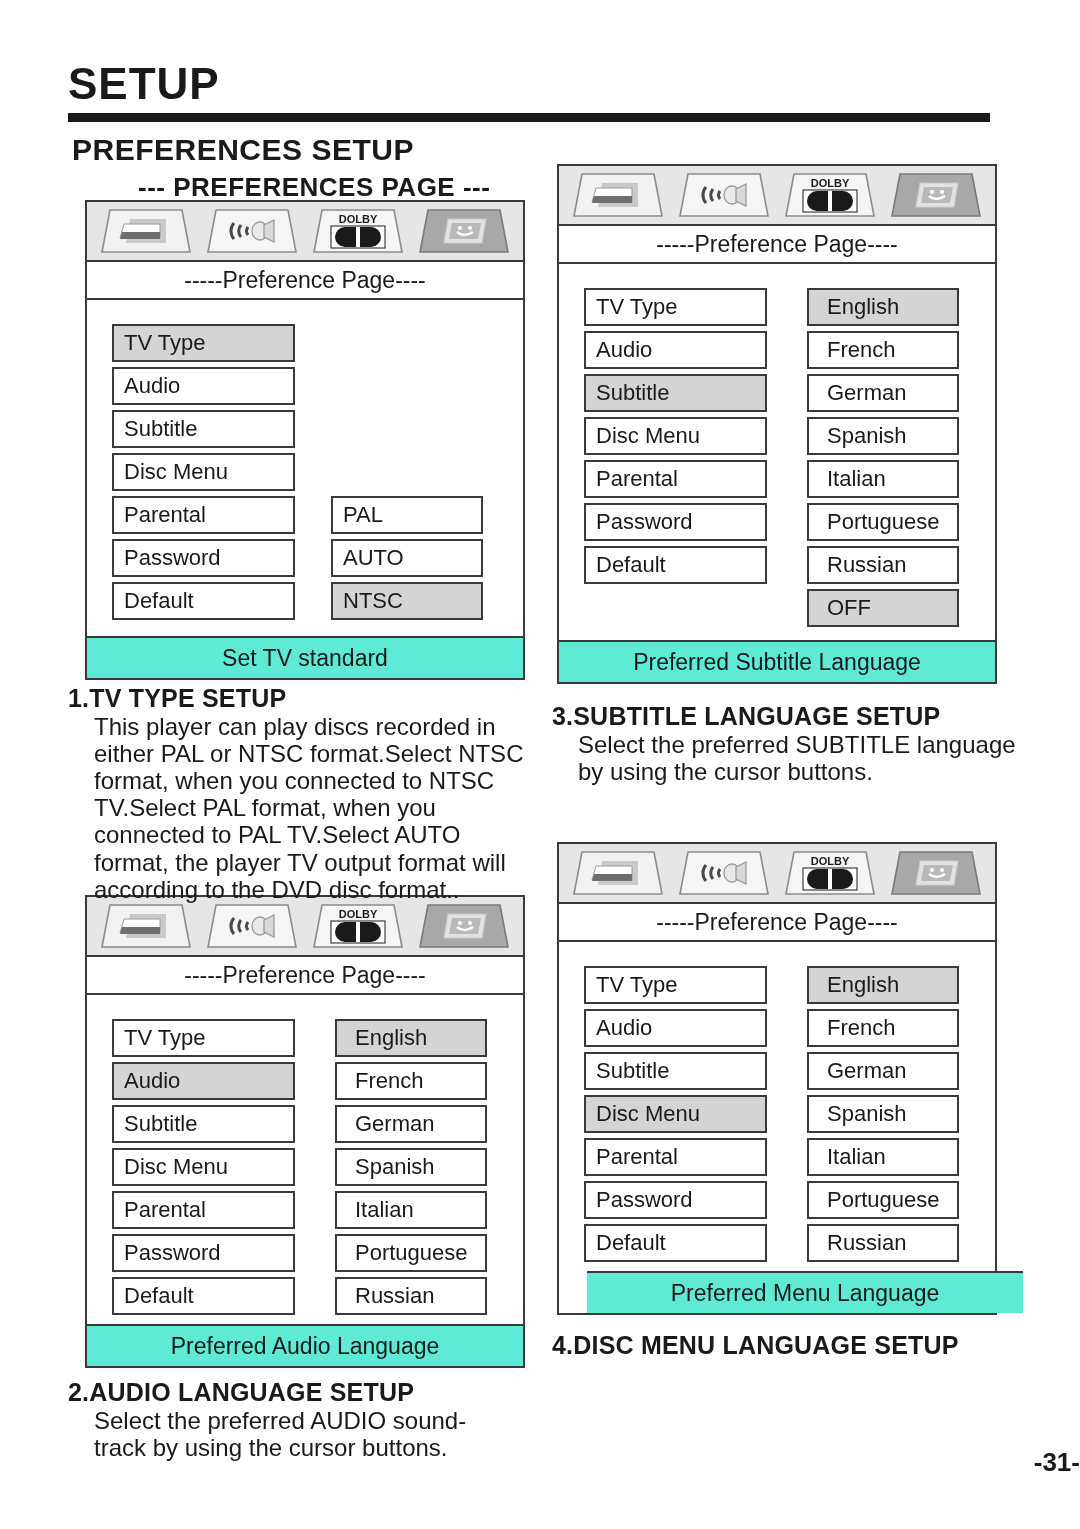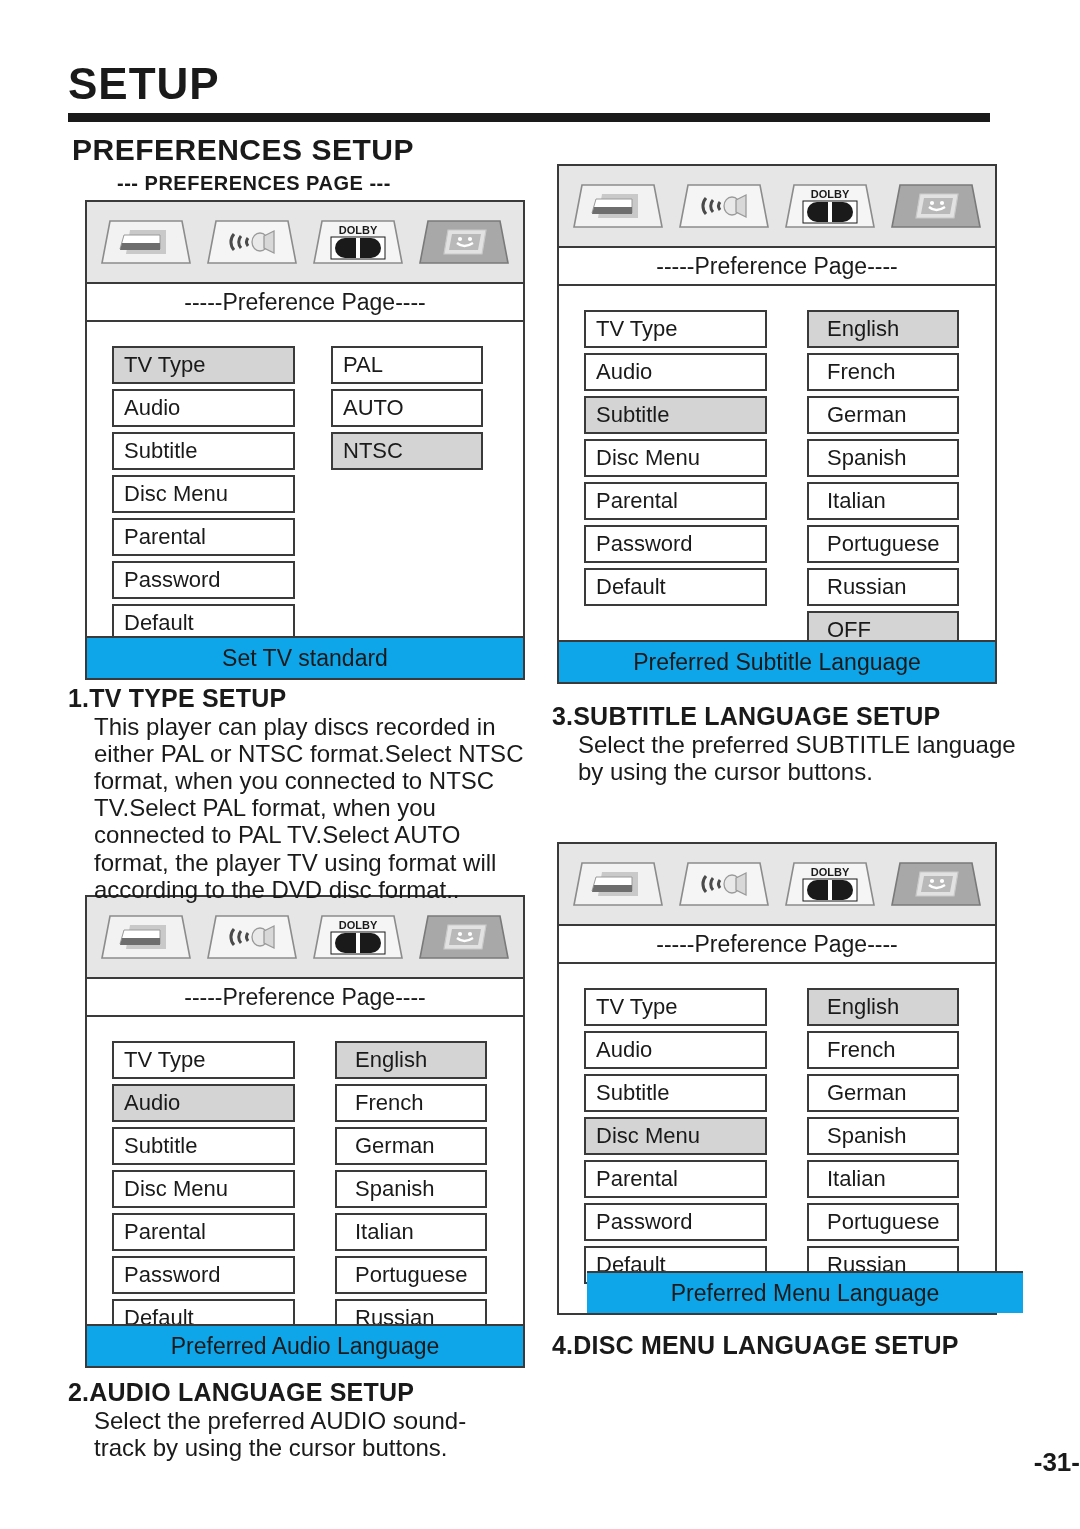--- a/index.html
+++ b/index.html
@@ -21,33 +21,33 @@
   }
   .rule{
     position:absolute;left:68px;top:113px;width:922px;height:9px;
     background:#1a1a1a;
   }
   .section-title{
     position:absolute;left:72px;top:133px;
     font-size:30px;font-weight:bold;letter-spacing:0.5px;
   }
   .page-sub-title{
-    position:absolute;left:117px;top:172px;
-    font-size:20px;font-weight:bold;letter-spacing:0.5px;
+    position:absolute;left:138px;top:172px;
+    font-size:26px;font-weight:bold;letter-spacing:0.5px;
   }
 
   
   .osd{
     position:absolute;
     border:2px solid #3a3a3a;
     background:#ffffff;
     box-sizing:border-box;
   }
   .osd-iconbar{
-    height:82px;
+    height:60px;
     background:#e6e6e6;
     border-bottom:2px solid #3a3a3a;
     display:flex;
     align-items:center;
     justify-content:space-around;
     box-sizing:border-box;
     padding:0 6px;
   }
   .osd-title{
     height:38px;
@@ -60,41 +60,41 @@
   .osd-body{
     display:flex;
     padding:24px 0 10px 0;
     box-sizing:border-box;
   }
   .col{
     display:flex;flex-direction:column;
     gap:5px;
   }
   .col-left{width:183px;margin-left:25px;}
-  .col-right{width:152px;margin-left:36px;}
+  .col-right{width:152px;margin-left:36px;justify-content:flex-end;}
   .col-right.indent{margin-left:40px;}
   .cell{
     height:38px;
     border:2px solid #3a3a3a;
     background:#ffffff;
     display:flex;align-items:center;
     padding-left:10px;
     font-size:22px;
     box-sizing:border-box;
     white-space:nowrap;
   }
   .cell.hl{background:#d4d4d4;}
   .cell.pad{padding-left:18px;}
   .osd-footer{
     height:42px;
     border-top:2px solid #3a3a3a;
     display:flex;align-items:center;justify-content:center;
     font-size:23px;
     box-sizing:border-box;
-    background:#0ea5e9;
+    background:#5eead4;
   }
 
   
   .ic{width:92px;height:50px;position:relative;}
   .ic svg{display:block;}
 
   
   .para{position:absolute;}
   .para h3{
     margin:0;font-size:25px;font-weight:bold;letter-spacing:0.2px;
@@ -366,21 +366,21 @@
           <div class="cell pad">Italian</div>
           <div class="cell pad">Portuguese</div>
           <div class="cell pad">Russian</div>
         </div>
     </div>
     <div class="osd-footer" style="position:absolute;left:0;bottom:0;width:100%;margin-left:28px;">Preferred Menu Language</div>
   </div>
 
   <div class="para" style="left:68px;top:684px;width:470px;">
     <h3>1.TV TYPE SETUP</h3>
-    <p>This player can play discs recorded in either PAL or NTSC format.Select NTSC format, when you connected to NTSC TV.Select PAL format, when you connected to PAL TV.Select AUTO format, the player TV using format will according to the DVD disc format..</p>
+    <p>This player can play discs recorded in either PAL or NTSC format.Select NTSC format, when you connected to NTSC TV.Select PAL format, when you connected to PAL TV.Select AUTO format, the player TV output format will according to the DVD disc format..</p>
   </div>
 
   <div class="para" style="left:552px;top:702px;width:480px;">
     <h3>3.SUBTITLE LANGUAGE SETUP</h3>
     <p>Select the preferred SUBTITLE language by using the cursor buttons.</p>
   </div>
 
   <div class="para" style="left:68px;top:1378px;width:420px;">
     <h3>2.AUDIO LANGUAGE SETUP</h3>
     <p>Select the preferred AUDIO sound-track by using the cursor buttons.</p>

